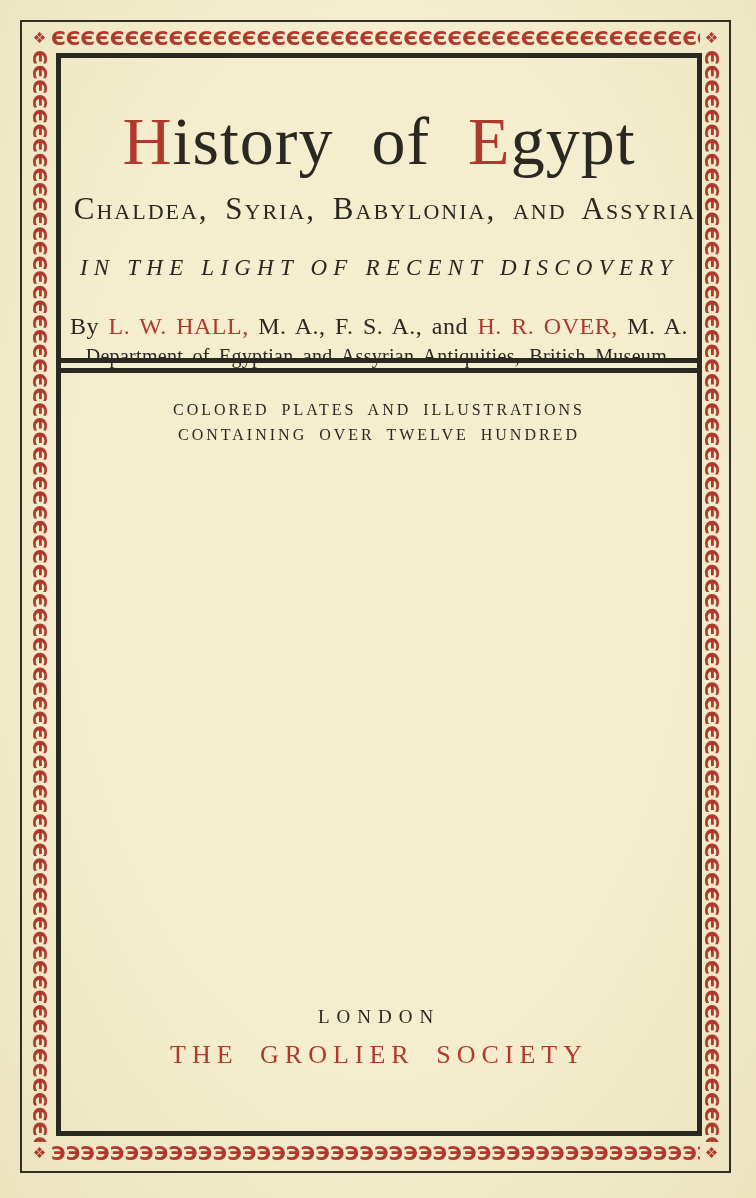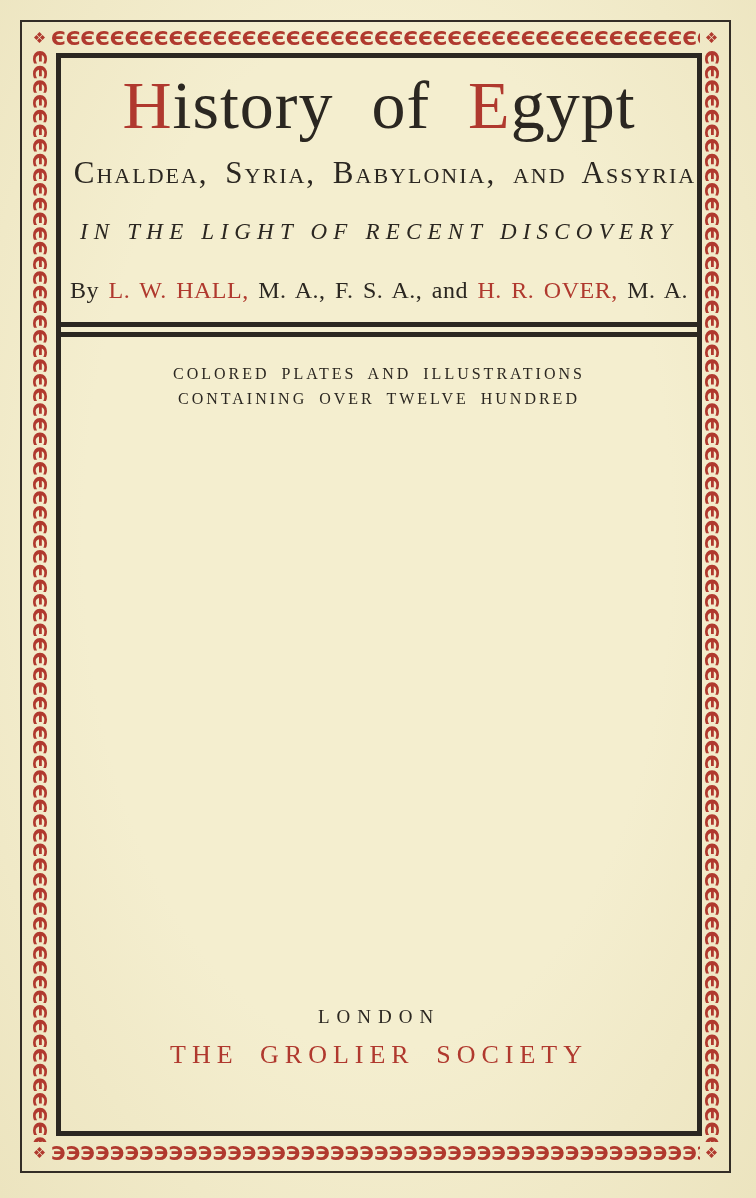--- a/index.html
+++ b/index.html
@@ -62,20 +62,21 @@
   
   .inner-frame{
     position:absolute;left:56px;top:53px;right:54px;bottom:62px;
     border:5px solid var(--ink);
     display:flex;flex-direction:column;
   }
   .title-box{
     position:relative;
     height:269px;
     border-bottom:5px solid var(--ink);
+    margin-top:36px;
   }
   .divider{
     height:10px;
     border-bottom:5px solid var(--ink);
   }
   .main-box{position:relative;flex:1;}
 
   .red{color:var(--red);}
 
   .book-title{
@@ -163,20 +164,21 @@
 
     <div class="title-box">
       <h1 class="book-title"><span class="red">H</span><span>istory of</span> <span class="red">E</span><span>gypt</span></h1>
 
       <div class="subtitle">Chaldea, Syria, Babylonia, and Assyria</div>
 
       <div class="series">IN THE LIGHT OF RECENT DISCOVERY</div>
 
       <div class="byline"><span>By </span><span class="red">L. W. HALL,</span><span> M. A., F. S. A., and </span><span class="red">H. R. OVER,</span><span> M. A.</span></div>
 
+      <div class="affiliation">Department of Egyptian and Assyrian Antiquities, British Museum.</div>
     </div>
 
     <div class="divider"></div>
 
     <div class="main-box">
       <div class="contents-note">
         <div>COLORED PLATES AND ILLUSTRATIONS</div>
         <div>CONTAINING OVER TWELVE HUNDRED</div>
       </div>
 

